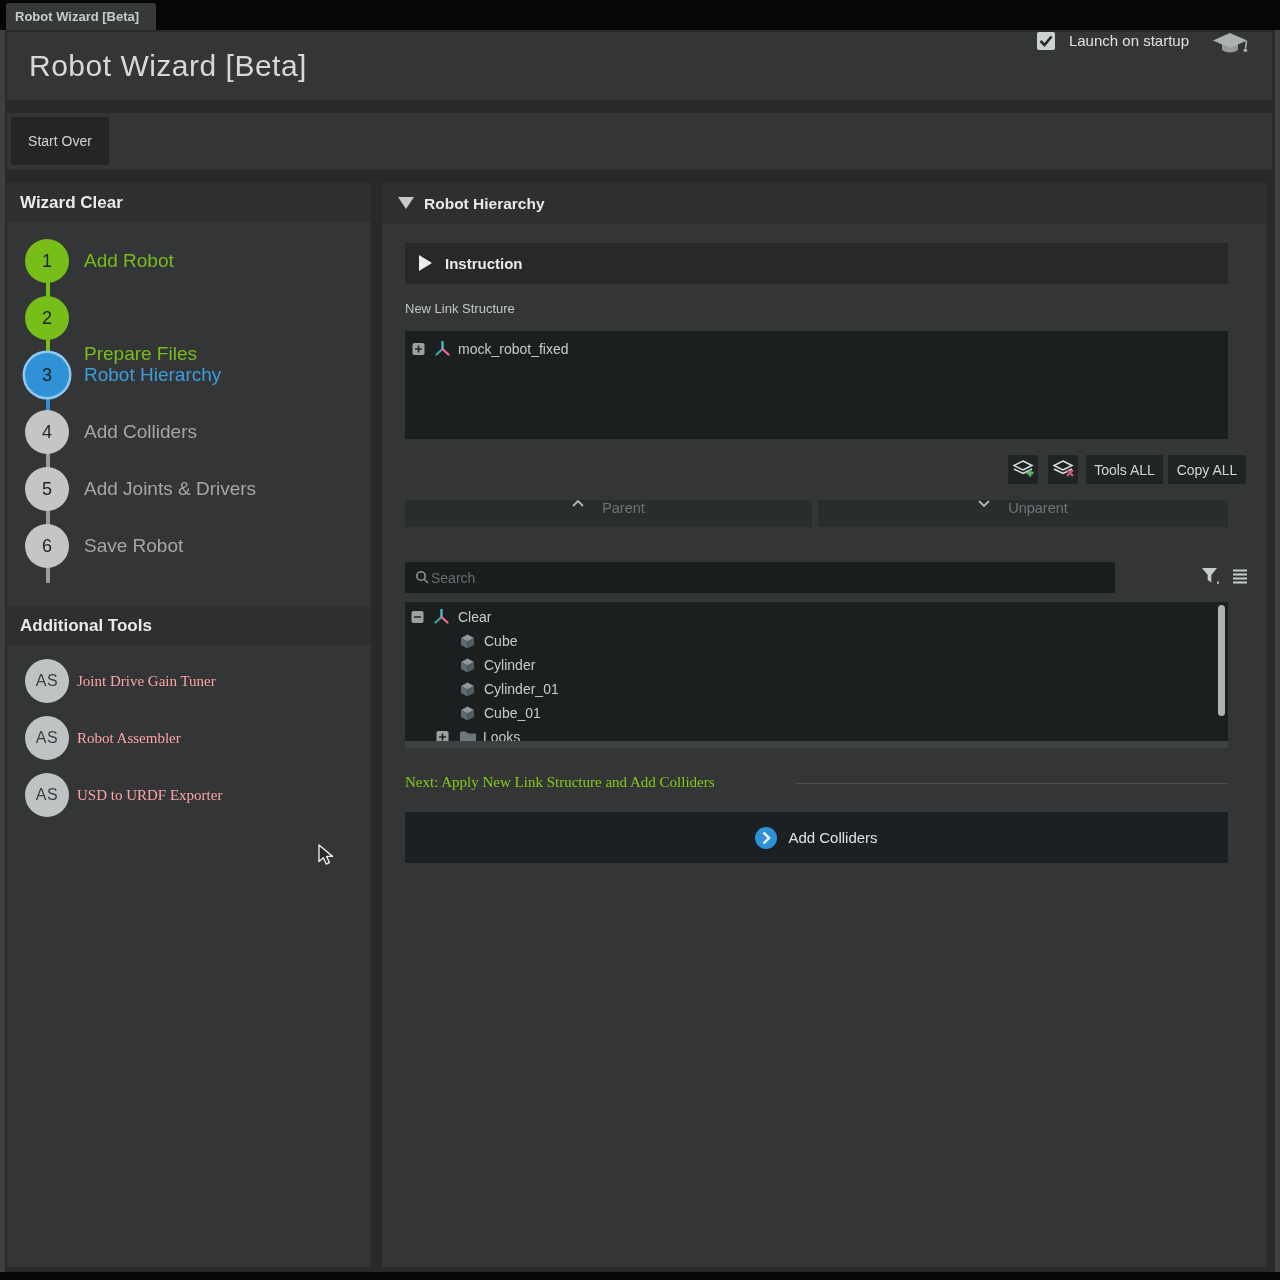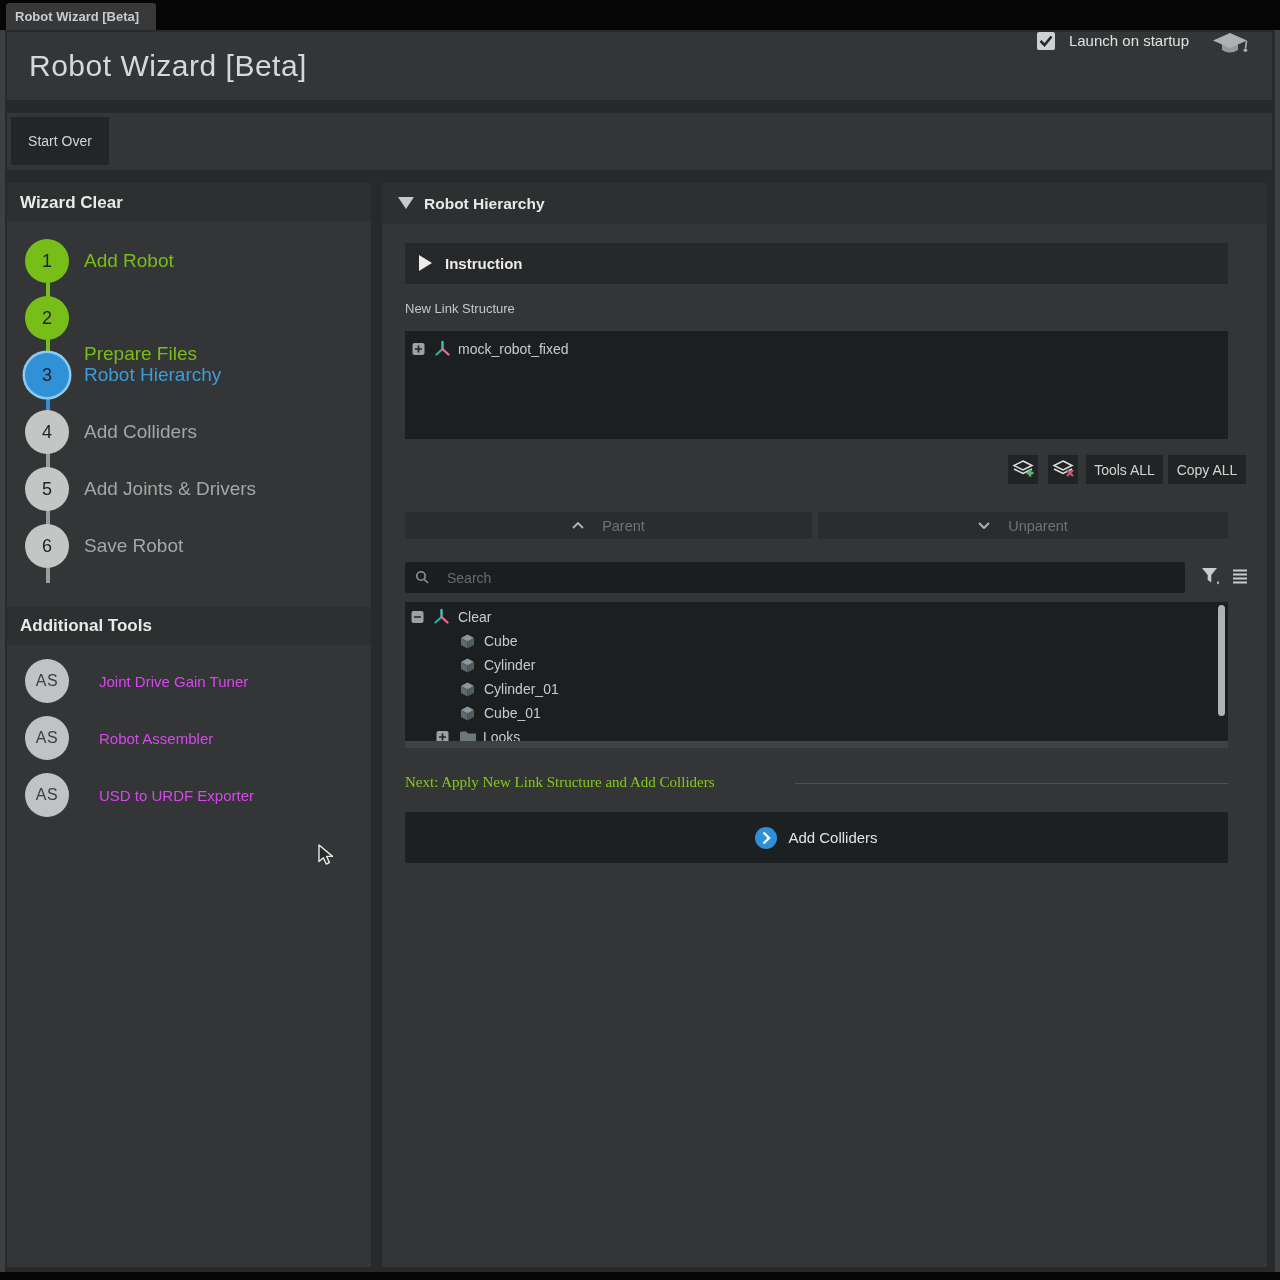--- a/index.html
+++ b/index.html
@@ -51,21 +51,21 @@
   .step-circle.done{background:#78be19;}
   .step-circle.current{background:#3191d6;box-shadow:0 0 0 2.5px #8ec9ef;}
   .step-circle.todo{background:#c4c6c6;}
   .step-label{position:absolute;left:77px;font-size:19px;transform:translateY(-50%);}
   .step-label.done{color:#78be19;}
   .step-label.current{color:#3b9ddb;}
   .step-label.todo{color:#a4a6a7;}
 
   .tool-circle{position:absolute;left:18px;width:44px;height:44px;border-radius:50%;background:#bfc3c3;
       display:flex;align-items:center;justify-content:center;font-size:16px;color:#3c4042;letter-spacing:.5px;}
-  .tool-label{position:absolute;left:92px;font-size:15px;color:#d946ef;transform:translateY(-50%);}
+  .tool-label{position:absolute;left:70px;font-size:15px;color:#fca5a5;transform:translateY(-50%);font-family:Liberation Serif, serif;}
 
   
   .right-panel{left:382px;top:183px;width:885px;height:1084px;}
   .rp-header{position:absolute;left:0;top:0;width:100%;height:41px;background:#2e2f30;}
   .tri-down{position:absolute;left:16px;top:14px;width:0;height:0;
       border-left:8px solid transparent;border-right:8px solid transparent;border-top:12px solid #c6c8c9;}
   .rp-title{position:absolute;left:42px;top:0;line-height:41px;font-size:15.5px;font-weight:bold;color:#e8e9e9;}
 
   .instruction-bar{position:absolute;left:23px;top:60px;width:823px;height:41px;background:#26282a;}
   .tri-right{position:absolute;left:14px;top:12px;width:0;height:0;
@@ -83,26 +83,26 @@
   .tree-label{position:absolute;font-size:14px;color:#c9cccc;top:50%;transform:translateY(-50%);white-space:nowrap;}
   .expander{position:absolute;top:50%;transform:translateY(-50%);width:13px;height:13px;}
   .tree-icon{position:absolute;top:50%;transform:translateY(-50%);}
 
   .icon-row{position:absolute;top:272px;left:23px;width:823px;height:29px;}
   .sq-btn{position:absolute;top:0;width:30px;height:29px;background:#212425;display:flex;align-items:center;justify-content:center;}
   .txt-btn{position:absolute;top:0;height:29px;background:#212425;color:#d2d4d4;font-size:14px;
       display:flex;align-items:center;justify-content:center;}
 
   .reparent-row{position:absolute;top:317px;left:23px;width:823px;height:27px;}
-  .wide-btn{position:absolute;top:12px;height:27px;background:#2a2d2e;display:flex;align-items:center;justify-content:center;gap:18px;
+  .wide-btn{position:absolute;top:0;height:27px;background:#2a2d2e;display:flex;align-items:flex-start;justify-content:center;gap:18px;
       color:#6f7374;font-size:14.5px;}
 
   .search-row{position:absolute;top:379px;left:23px;width:823px;height:31px;}
-  .search-input{position:absolute;left:0;top:0;width:780px;height:31px;background:#1b1e1f;border:none;outline:none;
-      box-sizing:border-box;padding-left:42px;color:#bef264;font-size:14px;border-radius:2px;
+  .search-input{position:absolute;left:0;top:0;width:710px;height:31px;background:#1b1e1f;border:none;outline:none;
+      box-sizing:border-box;padding-left:26px;color:#bef264;font-size:14px;border-radius:2px;
       font-family:"Liberation Sans","DejaVu Sans",sans-serif;}
   .search-input::placeholder{color:#676c6d;}
   .search-glass{position:absolute;left:10px;top:8px;}
   .funnel-icon{position:absolute;left:796px;top:5px;}
   .hamburger-icon{position:absolute;left:827px;top:7px;}
 
   .scrollbar-v{position:absolute;left:813px;top:3px;width:7px;height:111px;background:#aeb2b2;border-radius:3.5px;}
 
   .next-row{position:absolute;left:23px;top:590px;width:823px;}
   .next-label{font-size:15px;color:#84cc16;font-family:Liberation Serif, serif;}

